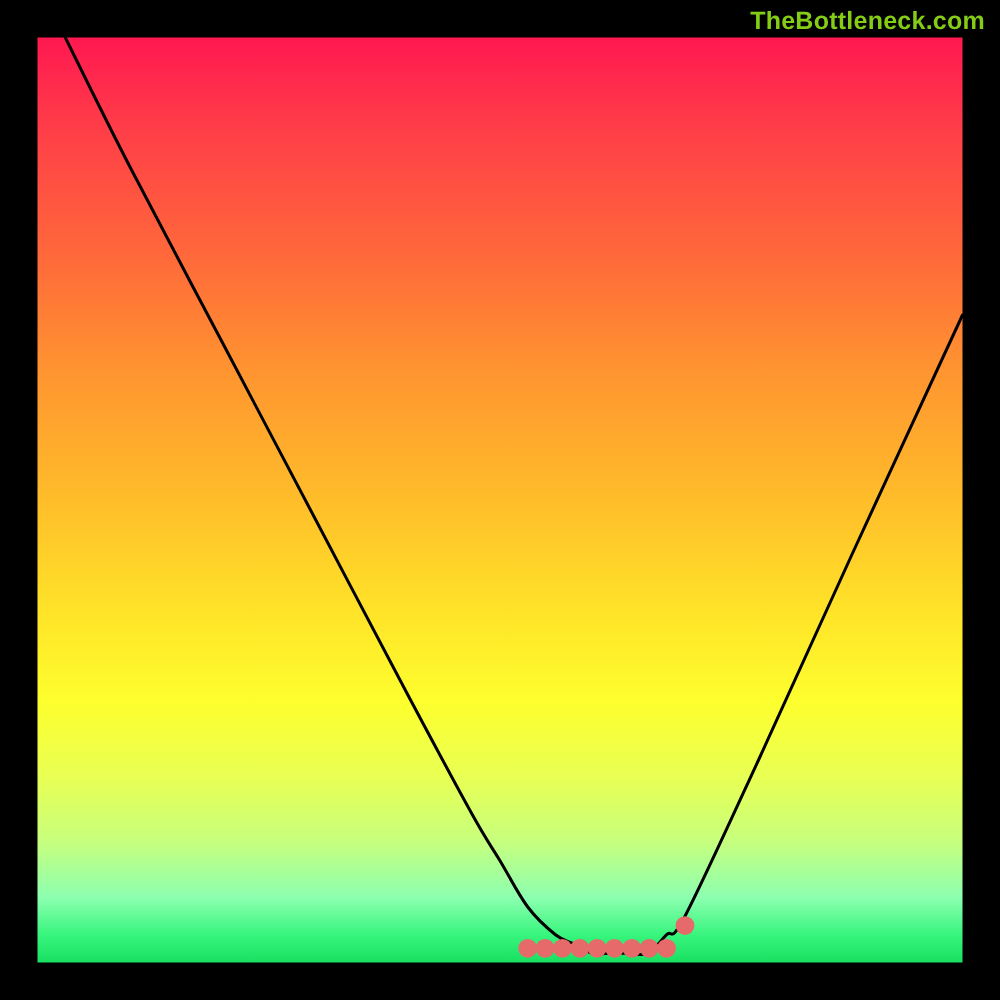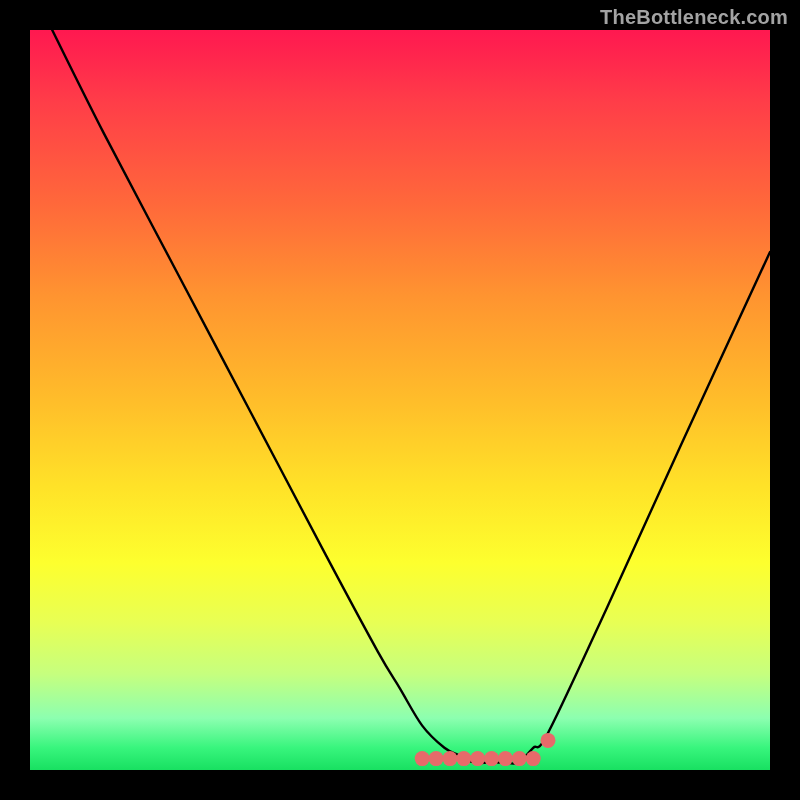--- a/index.html
+++ b/index.html
@@ -41,21 +41,21 @@
     position: absolute;
     left: 0; top: 0;
     width: 740px;
     height: 740px;
     overflow: visible;
   }
   .watermark {
     position: absolute;
     top: 6px;
     right: 12px;
-    color: #a3a3a3;
+    color: #84cc16;
     font-size: 20px;
     font-weight: 600;
     letter-spacing: 0.2px;
     pointer-events: none;
     user-select: none;
   }
 </style>
 </head>
 <body>
 

